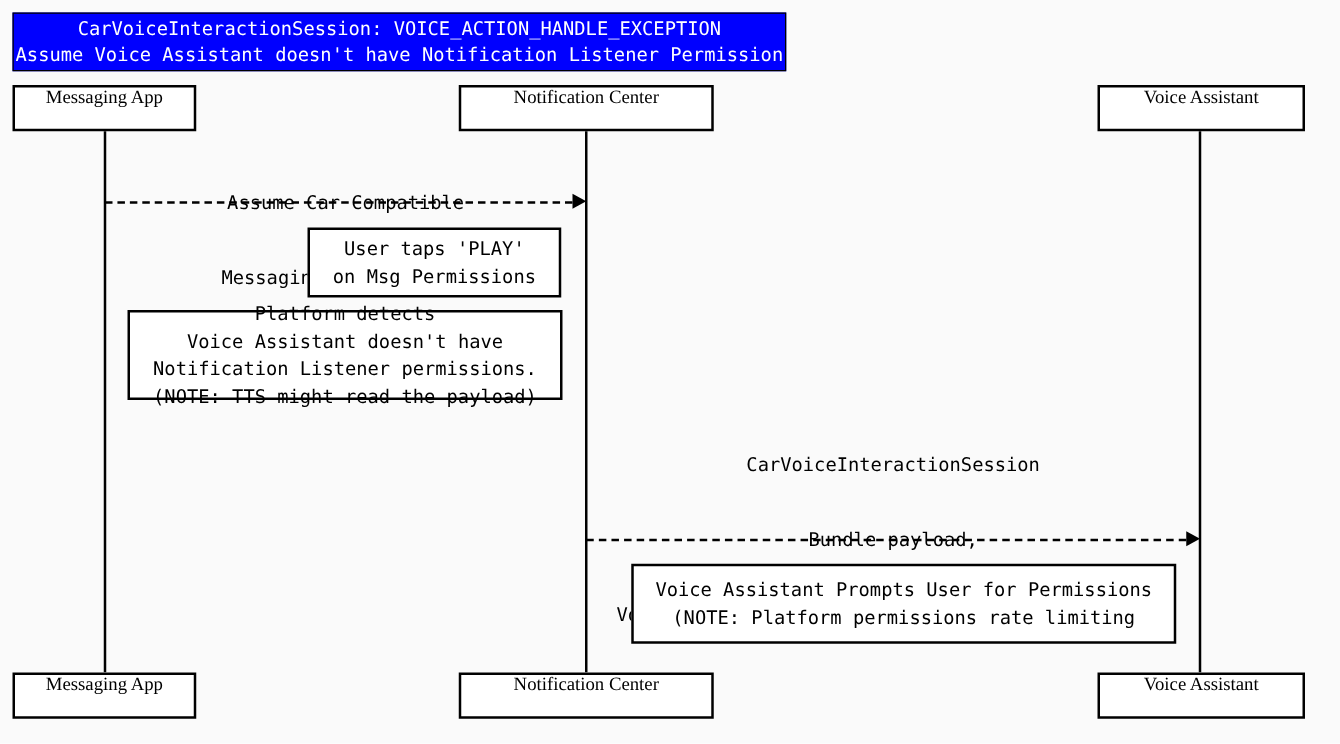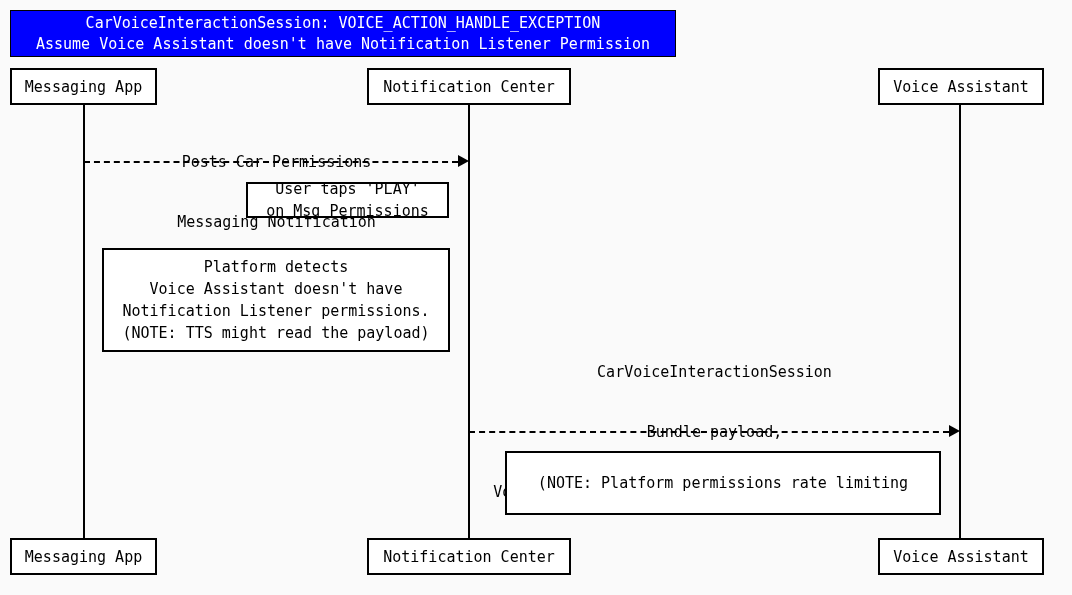--- a/index.html
+++ b/index.html
@@ -15,21 +15,21 @@
     background: #fafafa;
     font-family: "DejaVu Sans Mono", "Liberation Mono", monospace;
     overflow: hidden;
   }
 
   
   .title-banner {
     position: absolute;
     left: 10px;
     top: 10px;
-    width: 666px;
+    width: 619px;
     height: 47px;
     background: #0000ff;
     border: 1px solid #000000;
     box-sizing: border-box;
     color: #ffffff;
     display: flex;
     flex-direction: column;
     align-items: center;
     justify-content: center;
     font-size: 15px;
@@ -48,25 +48,26 @@
   }
 
   
   .participant {
     position: absolute;
     height: 37px;
     border: 2px solid #000000;
     background: #ffffff;
     box-sizing: border-box;
     display: flex;
-    align-items: center;
+    align-items: flex-start;
     justify-content: center;
     font-size: 15px;
     color: #000000;
     white-space: pre;
+    font-family: Liberation Serif, serif;
   }
 
   
   .note {
     position: absolute;
     border: 2px solid #000000;
     background: #ffffff;
     box-sizing: border-box;
     display: flex;
     flex-direction: column;
@@ -122,49 +123,50 @@
     <span>Messaging App</span>
   </div>
   <div class="participant" style="left:367px; top:68px; width:204px;">
     <span>Notification Center</span>
   </div>
   <div class="participant" style="left:878px; top:68px; width:166px;">
     <span>Voice Assistant</span>
   </div>
 
   <div class="msg-label" style="left:84px; top:112px; width:385px;">
-    <span class="mline">Posts Car Permissions</span>
+    <span class="mline">Assume Car Compatible</span>
     <span class="mline">Messaging Notification</span>
   </div>
 
   <div class="msg-line" style="left:84px; top:161px; width:374px;"></div>
   <div class="msg-head" style="left:458px; top:155px;"></div>
 
-  <div class="note" style="left:246px; top:182px; width:203px; height:36px;">
+  <div class="note" style="left:246px; top:182px; width:203px; height:56px;">
     <span class="nline">User taps 'PLAY'</span>
     <span class="nline">on Msg Permissions</span>
   </div>
 
-  <div class="note" style="left:102px; top:248px; width:348px; height:104px;">
+  <div class="note" style="left:102px; top:248px; width:348px; height:72px;">
     <span class="nline">Platform detects</span>
     <span class="nline">Voice Assistant doesn't have</span>
     <span class="nline">Notification Listener permissions.</span>
     <span class="nline">(NOTE: TTS might read the payload)</span>
   </div>
 
   <div class="msg-label" style="left:469px; top:322px; width:491px;">
     <span class="mline">CarVoiceInteractionSession</span>
     <span class="mline">Bundle payload,</span>
     <span class="mline">VoiceInteractionSession.SHOW_SOURCE_NOTIFICATION)</span>
   </div>
 
   <div class="msg-line" style="left:469px; top:431px; width:480px;"></div>
   <div class="msg-head" style="left:949px; top:425px;"></div>
 
   <div class="note" style="left:505px; top:451px; width:436px; height:64px;">
+    <span class="nline">Voice Assistant Prompts User for Permissions</span>
     <span class="nline">(NOTE: Platform permissions rate limiting</span>
   </div>
 
   <div class="participant" style="left:10px; top:538px; width:147px;">
     <span>Messaging App</span>
   </div>
   <div class="participant" style="left:367px; top:538px; width:204px;">
     <span>Notification Center</span>
   </div>
   <div class="participant" style="left:878px; top:538px; width:166px;">

